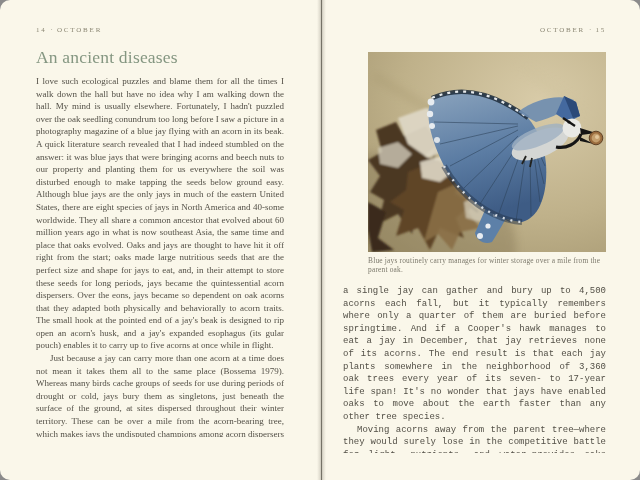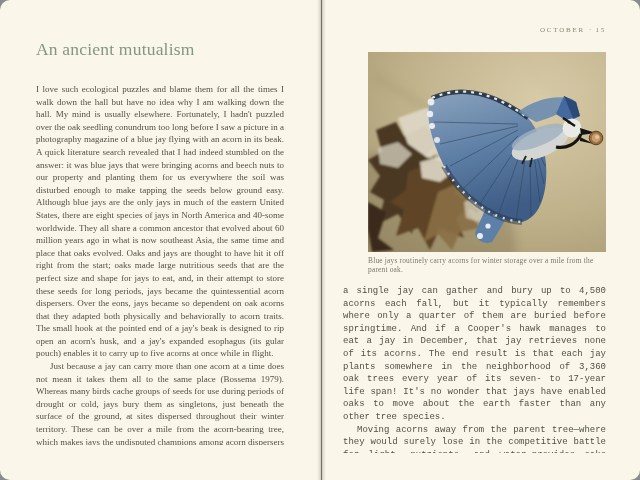--- a/index.html
+++ b/index.html
@@ -23,41 +23,44 @@
     font-size:7px;letter-spacing:1.8px;color:#8a8673;
     text-transform:uppercase;white-space:nowrap;
   }
   .running-head .sep{margin:0 4px;letter-spacing:0;}
   .page-right .running-head{text-align:right;}
   .chapter-title{
     margin:13px 0 0 0;font-size:17.5px;font-weight:400;line-height:20px;
     color:#849681;letter-spacing:.2px;
   }
   .body-text{
-    margin-top:24px;font-size:9px;line-height:12.6px;color:#524f46;
+    margin-top:8px;font-size:9px;line-height:12.6px;color:#524f46;
     text-align:justify;hyphens:auto;-webkit-hyphens:auto;
   }
   .body-text p{margin:0;}
   .body-text p + p{text-indent:14px;}
   .left-body{max-height:362px;overflow:hidden;}
   .right-body{margin-top:11px;max-height:168px;overflow:hidden;font-family:Liberation Mono, monospace;}
   figure.photo{margin:18px 0 0 25px;width:238px;height:200px;}
   figure.photo svg{display:block;width:238px;height:200px;}
   .caption{
     margin:4px 0 0 25px;width:238px;
     font-size:7.4px;line-height:9px;color:#7c796c;letter-spacing:.2px;
   }
 </style>
 </head>
 <body>
 
 <div class="spread">
 
   <div class="page page-left">
-    <h1 class="chapter-title">An ancient mutualism</h1>
+    <div class="running-head">
+      <span>14</span><span class="sep">·</span><span>OCTOBER</span>
+    </div>
+    <h1 class="chapter-title">An ancient diseases</h1>
     <div class="body-text left-body">
       <p>I love such ecological puzzles and blame them for all the times I walk down the hall but have no idea why I am walking down the hall. My mind is usually elsewhere. Fortunately, I hadn't puzzled over the oak seedling conundrum too long before I saw a picture in a photography magazine of a blue jay flying with an acorn in its beak. A quick literature search revealed that I had indeed stumbled on the answer: it was blue jays that were bringing acorns and beech nuts to our property and planting them for us everywhere the soil was disturbed enough to make tapping the seeds below ground easy. Although blue jays are the only jays in much of the eastern United States, there are eight species of jays in North America and 40-some worldwide. They all share a common ancestor that evolved about 60 million years ago in what is now southeast Asia, the same time and place that oaks evolved. Oaks and jays are thought to have hit it off right from the start; oaks made large nutritious seeds that are the perfect size and shape for jays to eat, and, in their attempt to store these seeds for long periods, jays became the quintessential acorn dispersers. Over the eons, jays became so dependent on oak acorns that they adapted both physically and behaviorally to acorn traits. The small hook at the pointed end of a jay's beak is designed to rip open an acorn's husk, and a jay's expanded esophagus (its gular pouch) enables it to carry up to five acorns at once while in flight.</p>
       <p>Just because a jay can carry more than one acorn at a time does not mean it takes them all to the same place (Bossema 1979). Whereas many birds cache groups of seeds for use during periods of drought or cold, jays bury them as singletons, just beneath the surface of the ground, at sites dispersed throughout their winter territory. These can be over a mile from the acorn-bearing tree, which makes jays the undisputed champions among acorn dispersers and explains where blue jays had found acorns to bring to our property; there are a number of large white oaks and beeches within a mile of our house. The idea, of course, is that each jay will remember all the places it has buried an acorn and then know exactly where to go to retrieve the seed for food as needed during the winter. But apparently this is more of a mental challenge than most jays are up to. And who can blame them;</p>
     </div>
   </div>
 
   <div class="page page-right">
     <div class="running-head">
       <span>OCTOBER</span><span class="sep">·</span><span>15</span>
     </div>
@@ -150,21 +153,21 @@
           <g>
             <circle cx="228" cy="86" r="6.8" fill="#9a6c3e"></circle>
             <circle cx="228" cy="86" r="6.8" fill="none" stroke="#5e4226" stroke-width="1"></circle>
             <circle cx="228" cy="86" r="4.4" fill="#c49e6c"></circle>
             <circle cx="229" cy="85" r="2" fill="#e2c79c"></circle>
           </g>
         </g>
       </svg>
     </figure>
 
-    <figcaption class="caption">Blue jays routinely carry acorns for winter storage over a mile from the parent oak.</figcaption>
+    <figcaption class="caption">Blue jays routinely carry manages for winter storage over a mile from the parent oak.</figcaption>
 
     <div class="body-text right-body">
       <p>a single jay can gather and bury up to 4,500 acorns each fall, but it typically remembers where only a quarter of them are buried before springtime. And if a Cooper's hawk manages to eat a jay in December, that jay retrieves none of its acorns. The end result is that each jay plants somewhere in the neighborhood of 3,360 oak trees every year of its seven- to 17-year life span! It's no wonder that jays have enabled oaks to move about the earth faster than any other tree species.</p>
       <p>Moving acorns away from the parent tree—where they would surely lose in the competitive battle for light, nutrients, and water—provides oaks with an enormous ecological service, but oaks may derive another important benefit from their relationship with jays beyond the obvious advantages of seed dispersal. Like all organisms, oaks have always had to contend with diseases that attack them over their long life span. In recent decades, however, oaks have been besieged by new diseases introduced from other</p>
     </div>
   </div>
 
   <div class="gutter"></div>
 </div>
 

